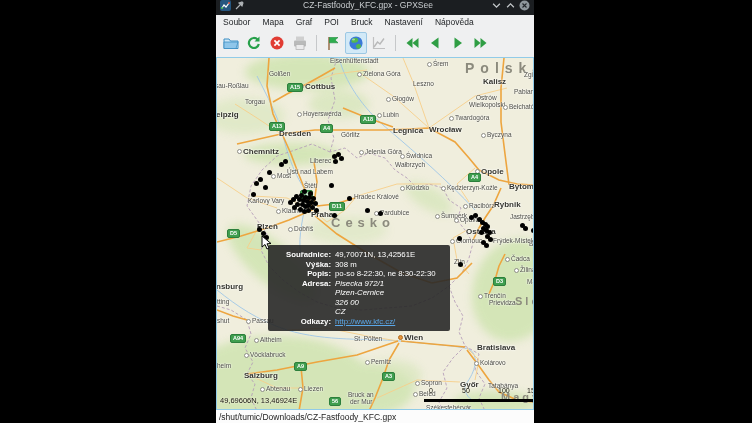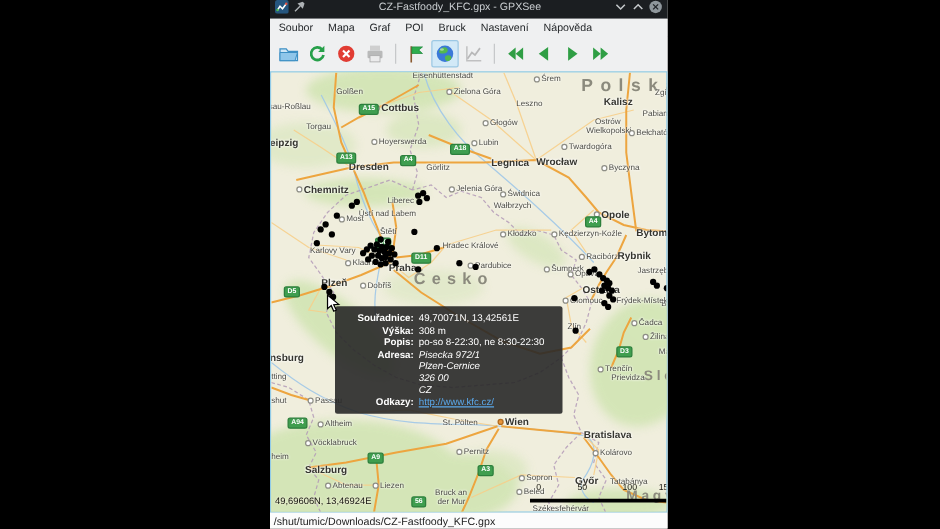--- a/index.html
+++ b/index.html
@@ -322,21 +322,21 @@
         <div class="city" style="left: 29px; top: 259px;"><span class="cd"></span>Passau</div>
         <div class="city" style="left: 37px; top: 278px;"><span class="cd"></span>Altheim</div>
         <div class="city" style="left: 27px; top: 293px;"><span class="cd"></span>Vöcklabruck</div>
         <div class="city" style="left: 0px; top: 304px;">heim</div>
         <div class="city b" style="left: 27px; top: 314px;">Salzburg</div>
         <div class="city" style="left: 43px; top: 327px;"><span class="cd"></span>Abtenau</div>
         <div class="city" style="left: 81px; top: 327px;"><span class="cd"></span>Liezen</div>
         <div class="city" style="left: 137px; top: 277px;">St. Pölten</div>
         <div class="city b" style="left: 181px; top: 276px;"><span class="cd cap"></span>Wien</div>
         <div class="city" style="left: 148px; top: 300px;"><span class="cd"></span>Pernitz</div>
-        <div class="city b" style="left: 250px; top: 286px; text-align: right;">Bratislava</div>
+        <div class="city b" style="left: 260px; top: 286px; text-align: right;">Bratislava</div>
         <div class="city" style="left: 257px; top: 301px;"><span class="cd"></span>Kolárovo</div>
         <div class="city" style="left: 198px; top: 321px;"><span class="cd"></span>Sopron</div>
         <div class="city" style="left: 196px; top: 332px;"><span class="cd"></span>Beled</div>
         <div class="city b" style="left: 243px; top: 323px;">Győr</div>
         <div class="city" style="left: 271px; top: 324px;">Tatabánya</div>
         <div class="city" style="left: 131px; top: 333px;">Bruck an</div>
         <div class="city" style="left: 133px; top: 340px;">der Mur</div>
         <div class="city" style="left: 209px; top: 346px;">Székesfehérvár</div>
         <div class="badge" style="left: 70px; top: 25px;">A15</div>
         <div class="badge" style="left: 52px; top: 64px;">A13</div>

